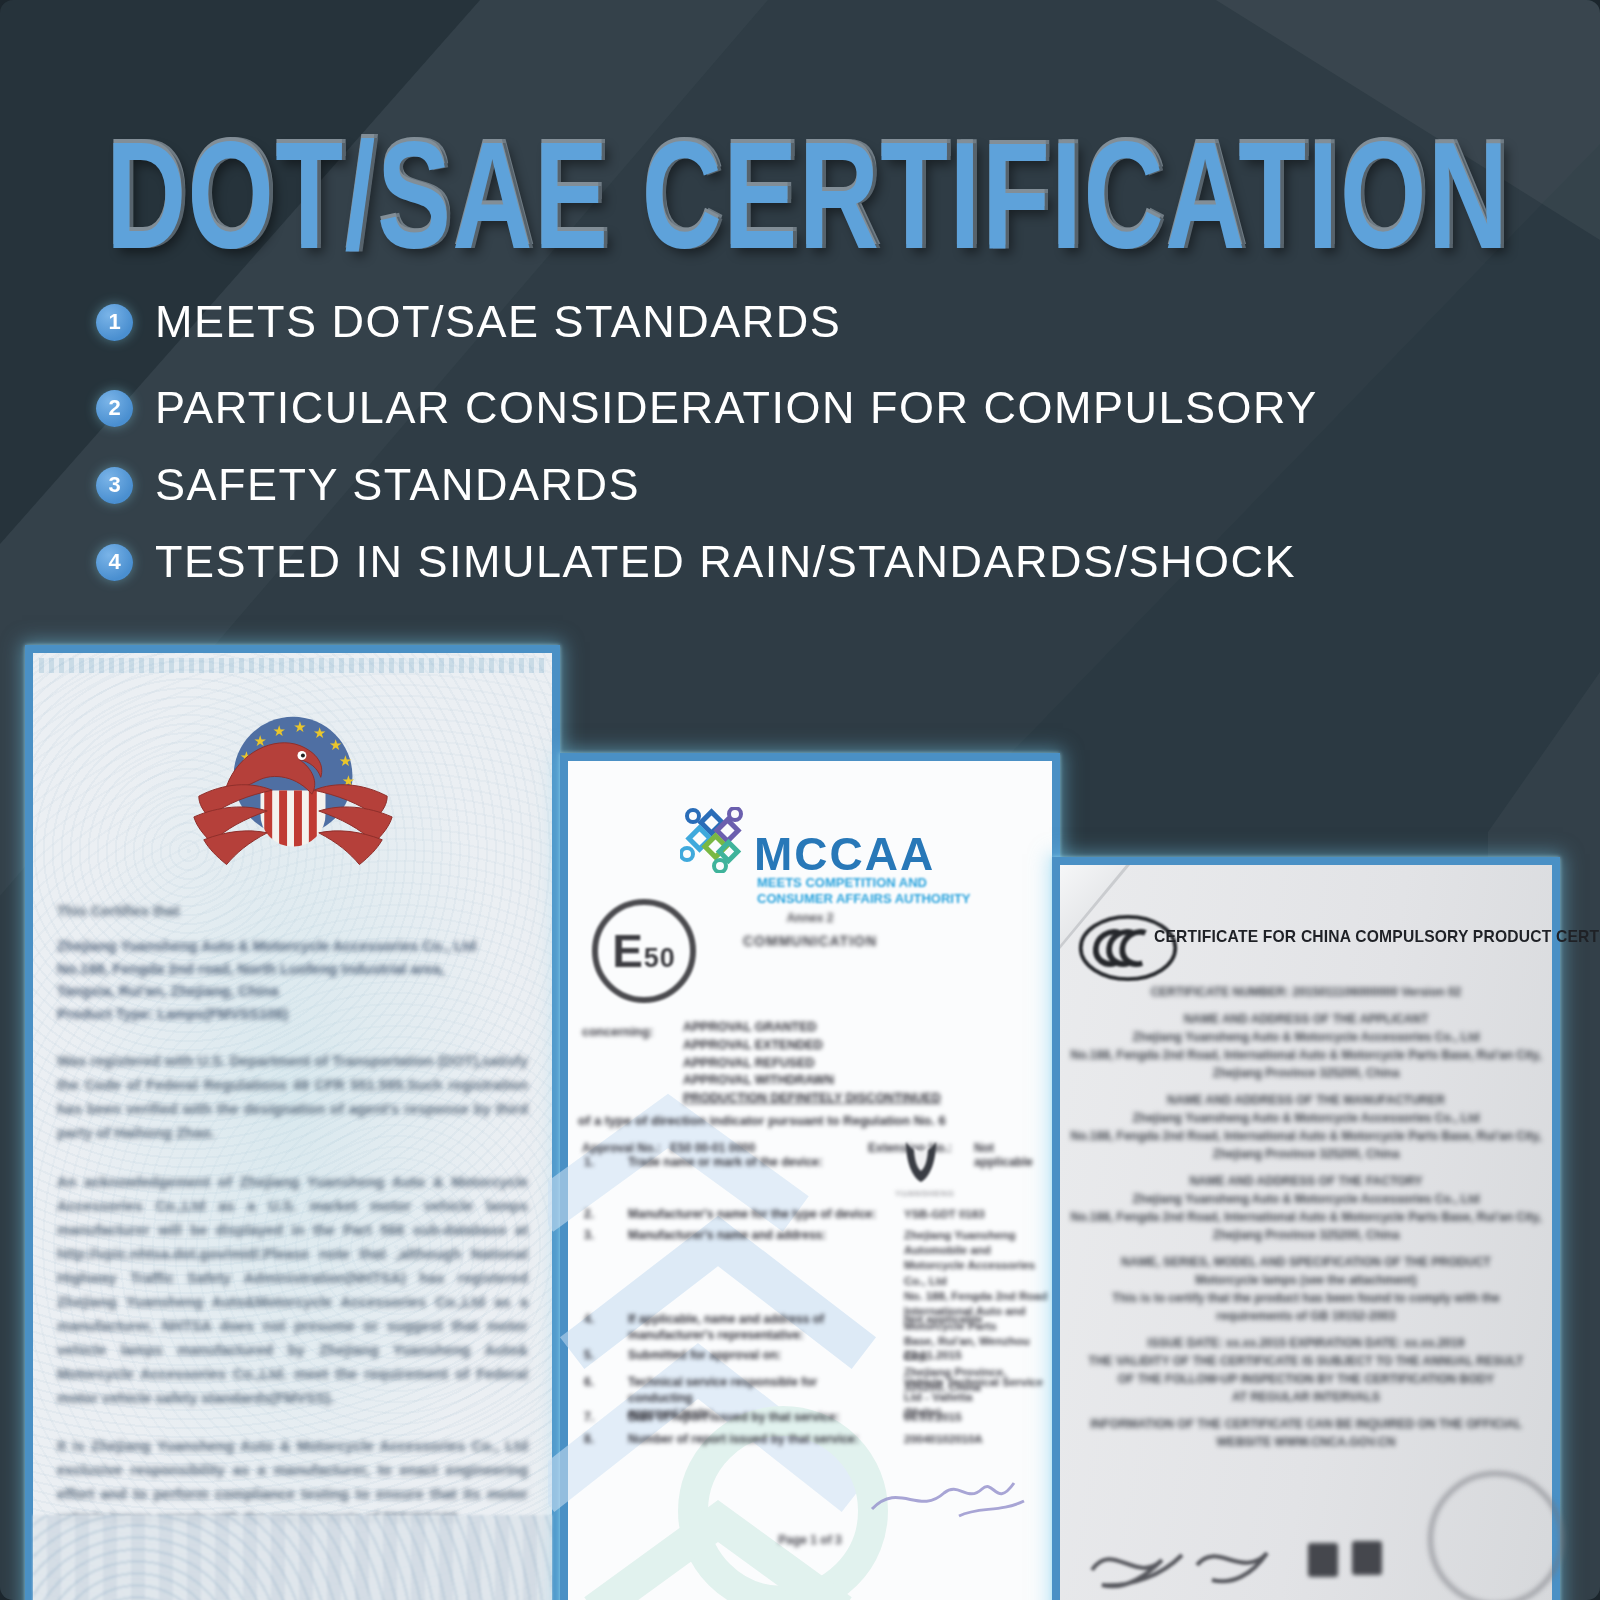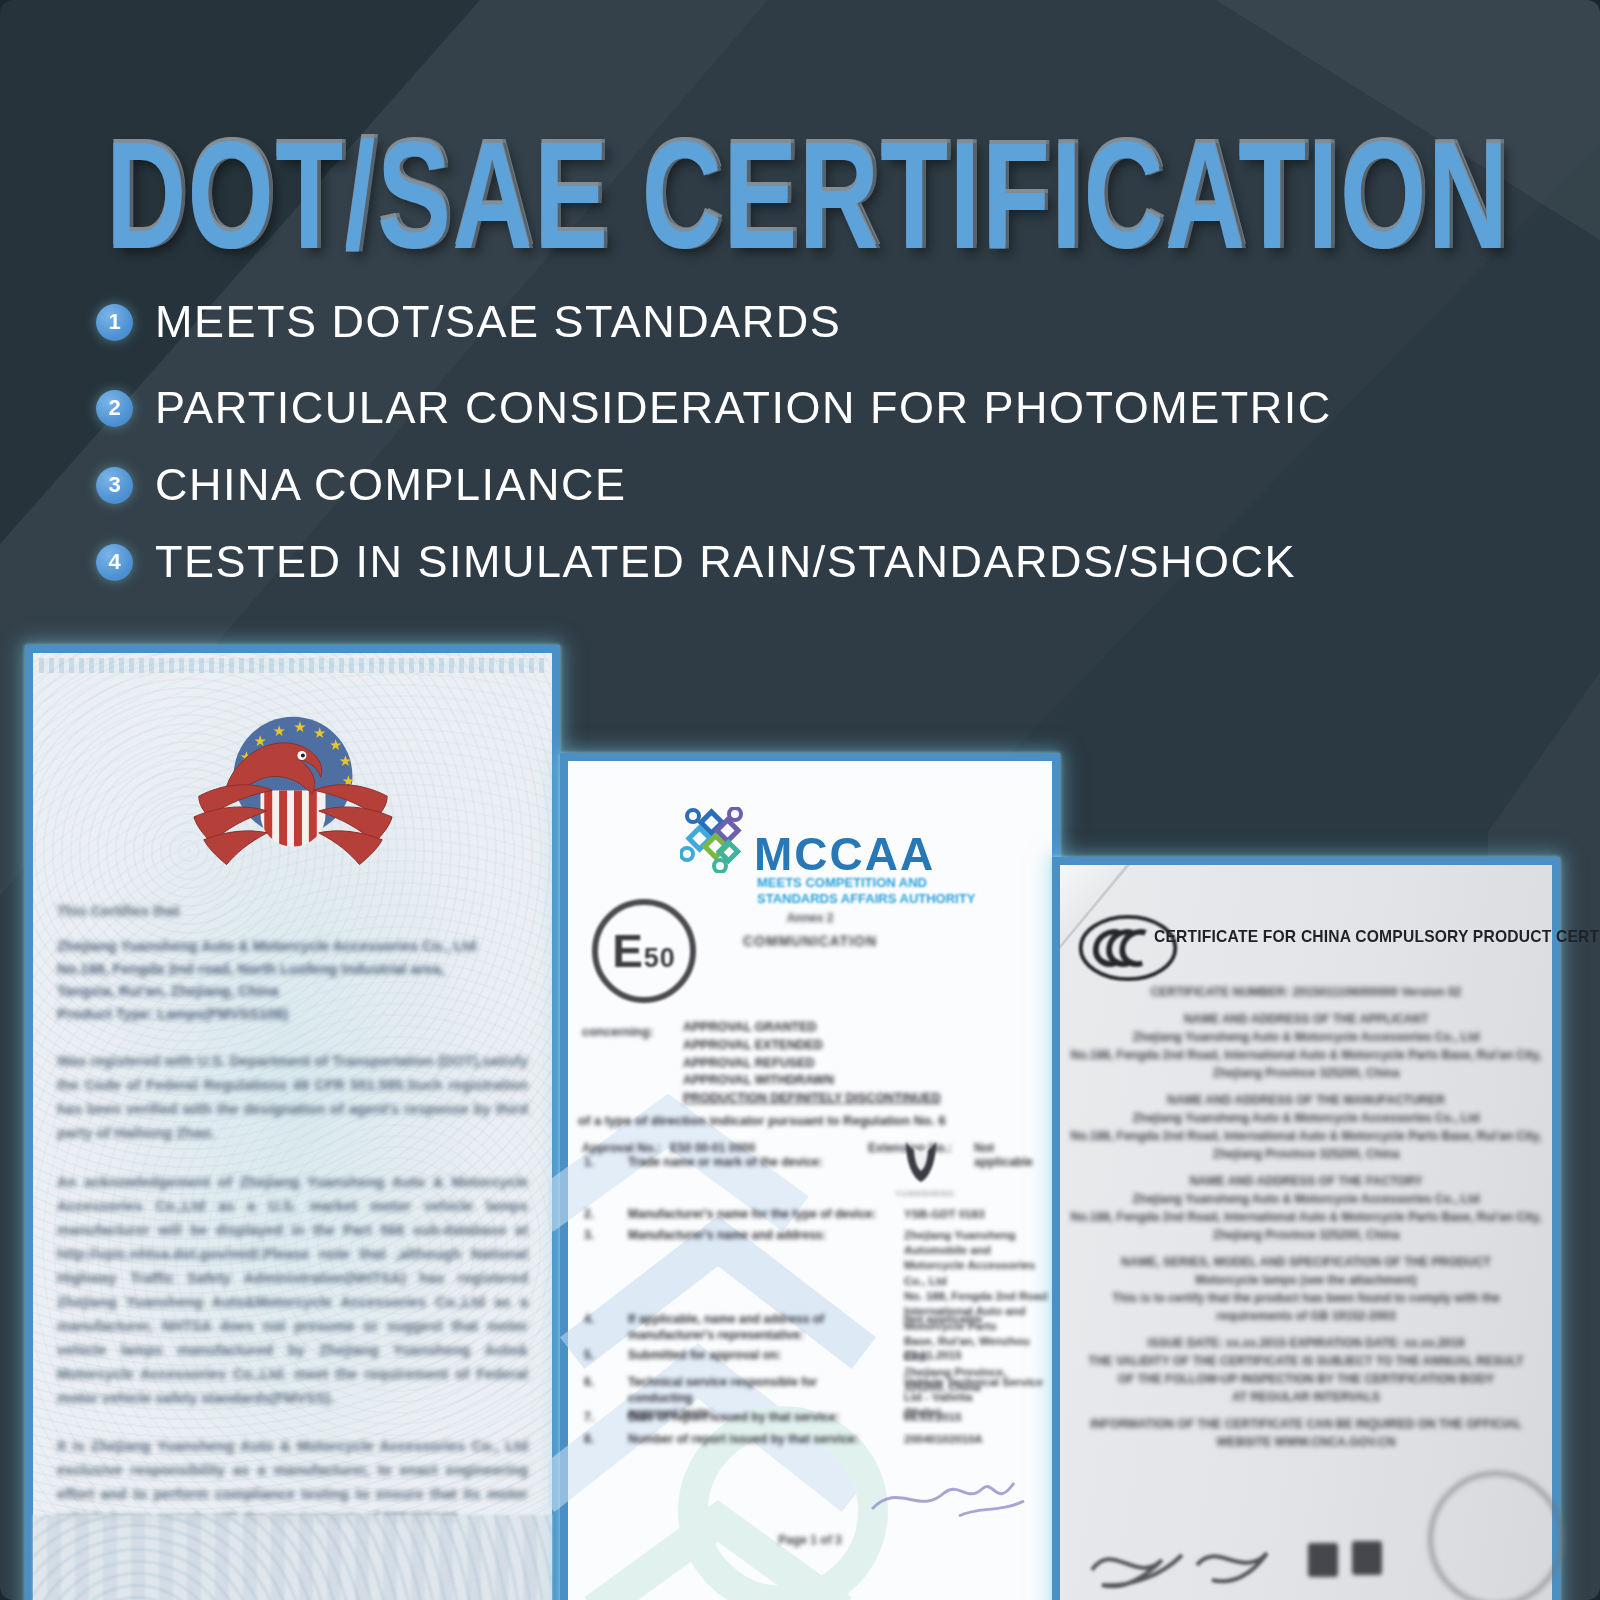--- a/index.html
+++ b/index.html
@@ -117,25 +117,25 @@
   <div class="wedge wedge-br"></div>
 
   <div class="title">DOT/SAE CERTIFICATION</div>
 
   <div class="bullet b1">
     <div class="badge">1</div>
     <div class="blabel">MEETS DOT/SAE STANDARDS</div>
   </div>
   <div class="bullet b2">
     <div class="badge">2</div>
-    <div class="blabel">PARTICULAR CONSIDERATION FOR PHOTOMETRIC</div>
+    <div class="blabel">PARTICULAR CONSIDERATION FOR COMPULSORY</div>
   </div>
   <div class="bullet b3">
     <div class="badge">3</div>
-    <div class="blabel">CHINA COMPLIANCE</div>
+    <div class="blabel">SAFETY STANDARDS</div>
   </div>
   <div class="bullet b4">
     <div class="badge">4</div>
     <div class="blabel">TESTED IN SIMULATED RAIN/STANDARDS/SHOCK</div>
   </div>
 
   <div id="cert-dot" class="cert">
     <div class="c1-band"></div>
     <svg class="c1-logo" viewBox="0 0 230 180">
       <circle cx="115" cy="78" r="60" fill="#4f6fa3"></circle>
@@ -212,21 +212,21 @@
         <rect x="42" y="38" width="13" height="13" transform="rotate(45 48.5 44.5)" stroke="#3fb39b"></rect>
       </g>
       <circle cx="13" cy="9" r="6" fill="none" stroke="#2a6db8" stroke-width="4"></circle>
       <circle cx="55" cy="7" r="6" fill="none" stroke="#6b5fae" stroke-width="4"></circle>
       <circle cx="7" cy="47" r="6" fill="none" stroke="#3fa9dc" stroke-width="4"></circle>
       <circle cx="40" cy="59" r="6" fill="none" stroke="#3fb39b" stroke-width="4"></circle>
     </svg>
     <div class="m-logotext m-abs">MCCAA</div>
     <div class="m-tagline m-abs">
       <div>MEETS COMPETITION AND</div>
-      <div>STANDARDS AFFAIRS AUTHORITY</div>
+      <div>CONSUMER AFFAIRS AUTHORITY</div>
     </div>
     <div class="m-annex m-abs blur2">Annex 2</div>
     <div class="m-comm m-abs blur2">COMMUNICATION</div>
     <div class="emark m-abs">
       <div class="emark-text">E50</div>
     </div>
     <div class="m-concern m-abs blur2">concerning:</div>
     <div class="m-options m-abs blur2">
 
     <div>APPROVAL GRANTED</div>

